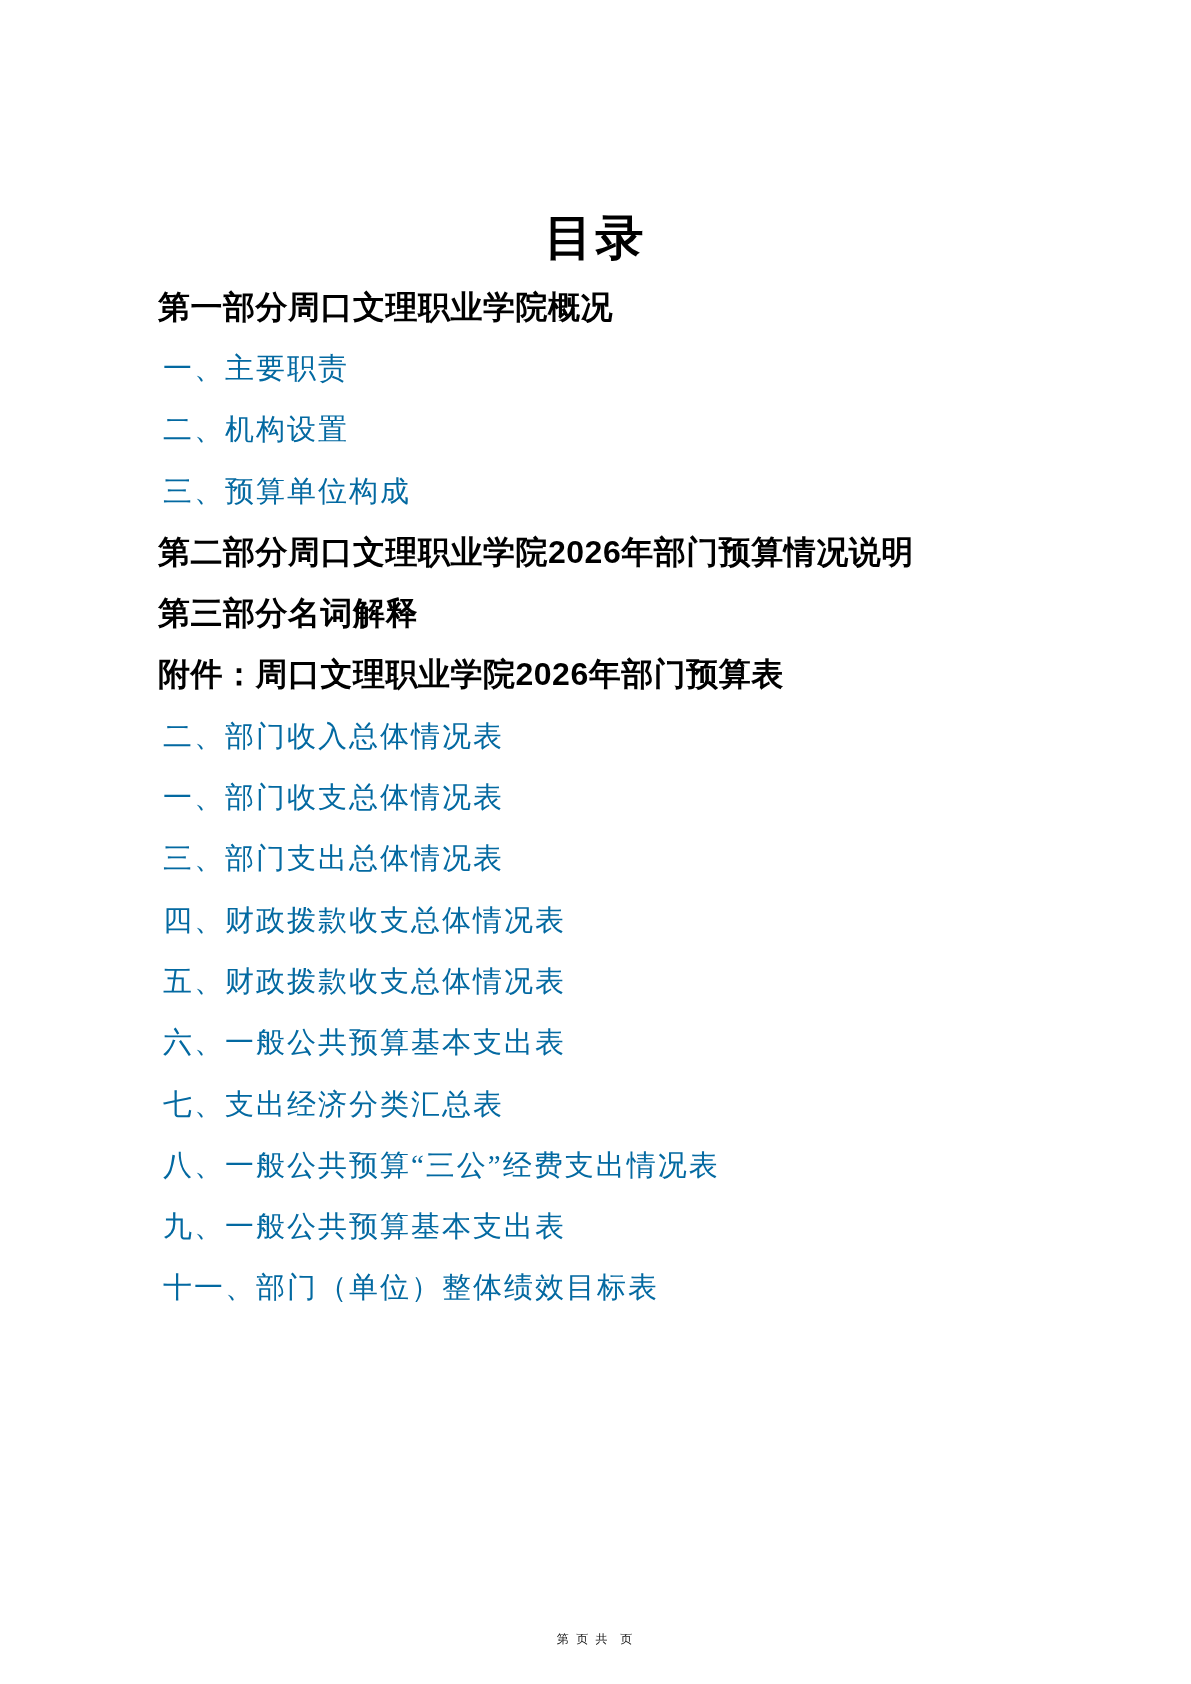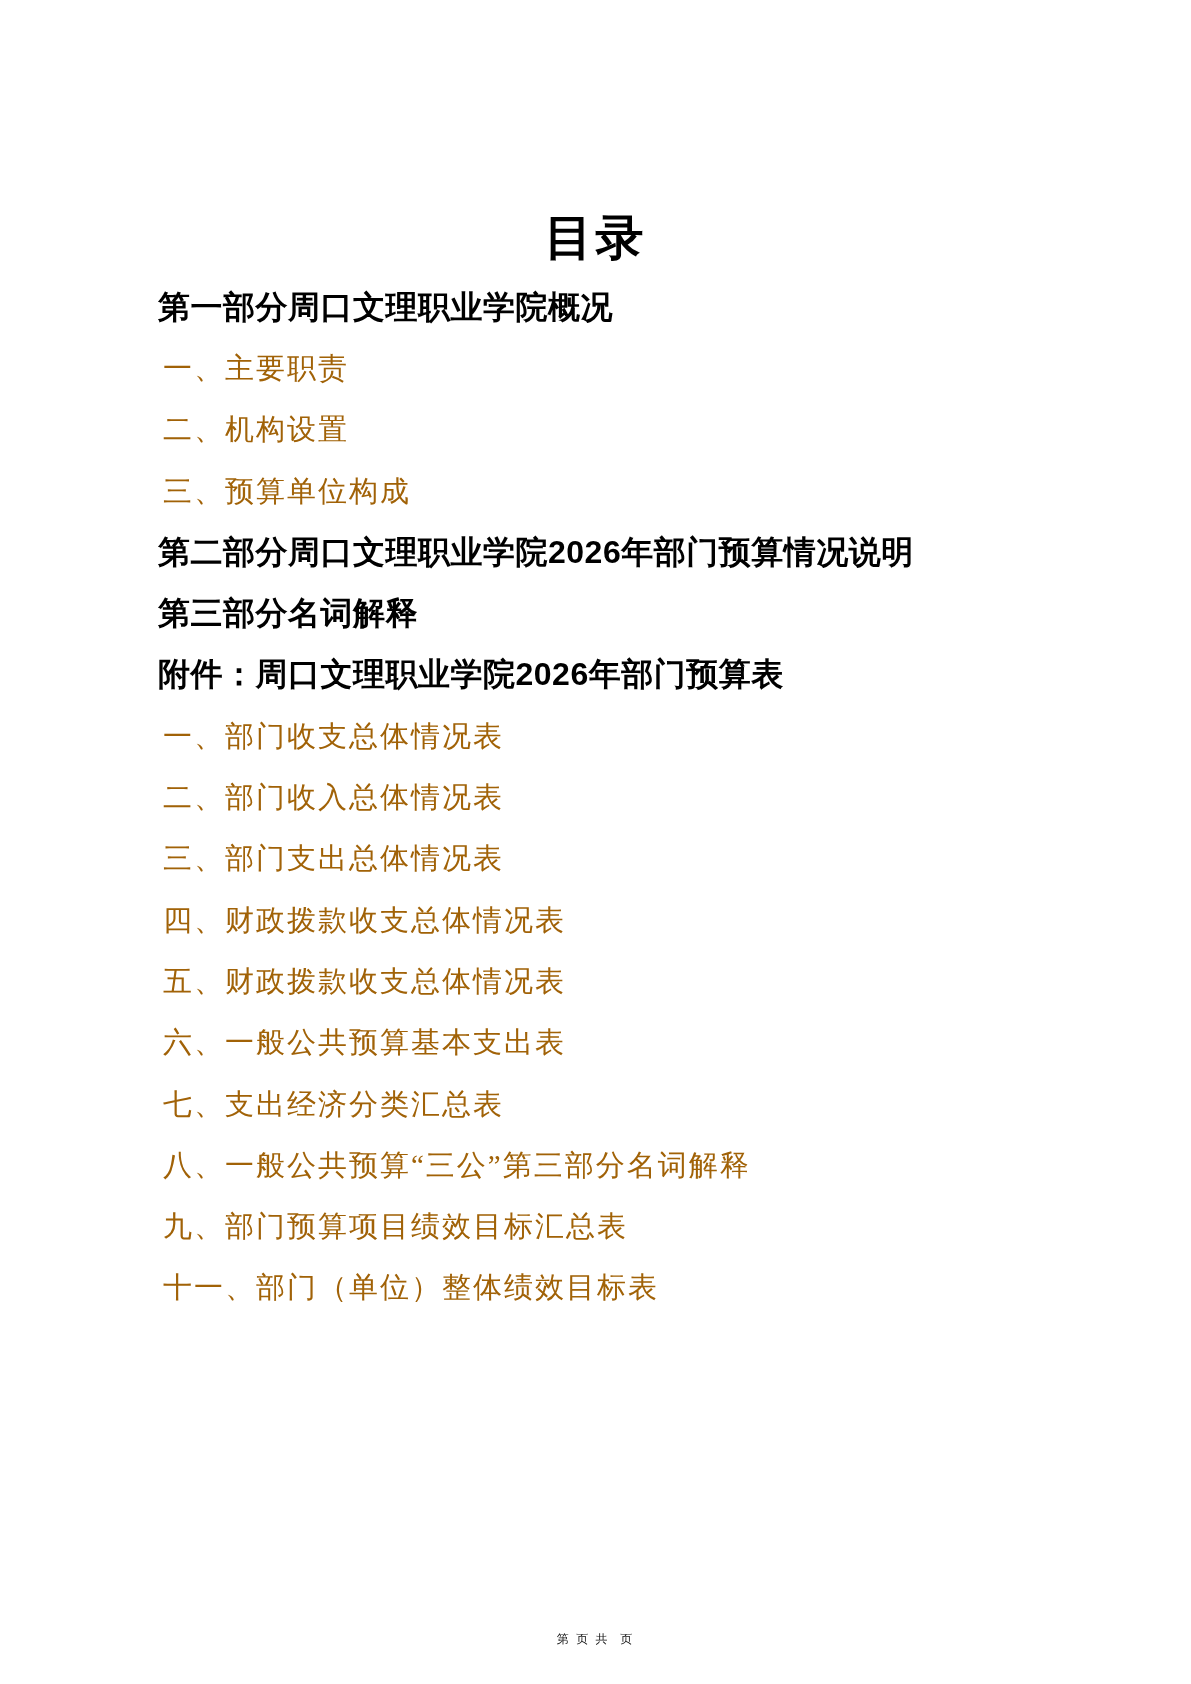--- a/index.html
+++ b/index.html
@@ -48,21 +48,21 @@
     font-size: 32px;
     letter-spacing: 0.5px;
     color: #000000;
   }
   .row.item {
     padding-left: 163px;
     font-family: "Liberation Serif", serif;
     font-weight: normal;
     font-size: 29px;
     letter-spacing: 2px;
-    color: #a16207;
+    color: #0369a1;
   }
   .page-footer {
     position: absolute;
     top: 1631px;
     left: 0;
     width: 100%;
     text-align: center;
     font-family: "Liberation Sans", sans-serif;
     font-size: 12px;
     letter-spacing: 2px;
@@ -78,27 +78,27 @@
   <h1 class="doc-title">目录</h1>
 
   <div class="toc">
     <div class="row heading">第一部分周口文理职业学院概况</div>
     <div class="row item">一、主要职责</div>
     <div class="row item">二、机构设置</div>
     <div class="row item">三、预算单位构成</div>
     <div class="row heading">第二部分周口文理职业学院2026年部门预算情况说明</div>
     <div class="row heading">第三部分名词解释</div>
     <div class="row heading">附件：周口文理职业学院2026年部门预算表</div>
+    <div class="row item">二、部门收入总体情况表</div>
     <div class="row item">一、部门收支总体情况表</div>
-    <div class="row item">二、部门收入总体情况表</div>
     <div class="row item">三、部门支出总体情况表</div>
     <div class="row item">四、财政拨款收支总体情况表</div>
     <div class="row item">五、财政拨款收支总体情况表</div>
     <div class="row item">六、一般公共预算基本支出表</div>
     <div class="row item">七、支出经济分类汇总表</div>
-    <div class="row item">八、一般公共预算“三公”第三部分名词解释</div>
-    <div class="row item">九、部门预算项目绩效目标汇总表</div>
+    <div class="row item">八、一般公共预算“三公”经费支出情况表</div>
+    <div class="row item">九、一般公共预算基本支出表</div>
     <div class="row item">十一、部门（单位）整体绩效目标表</div>
   </div>
 
   <div class="page-footer">第 页 共  页</div>
 
 </div>
 
 </body></html>

